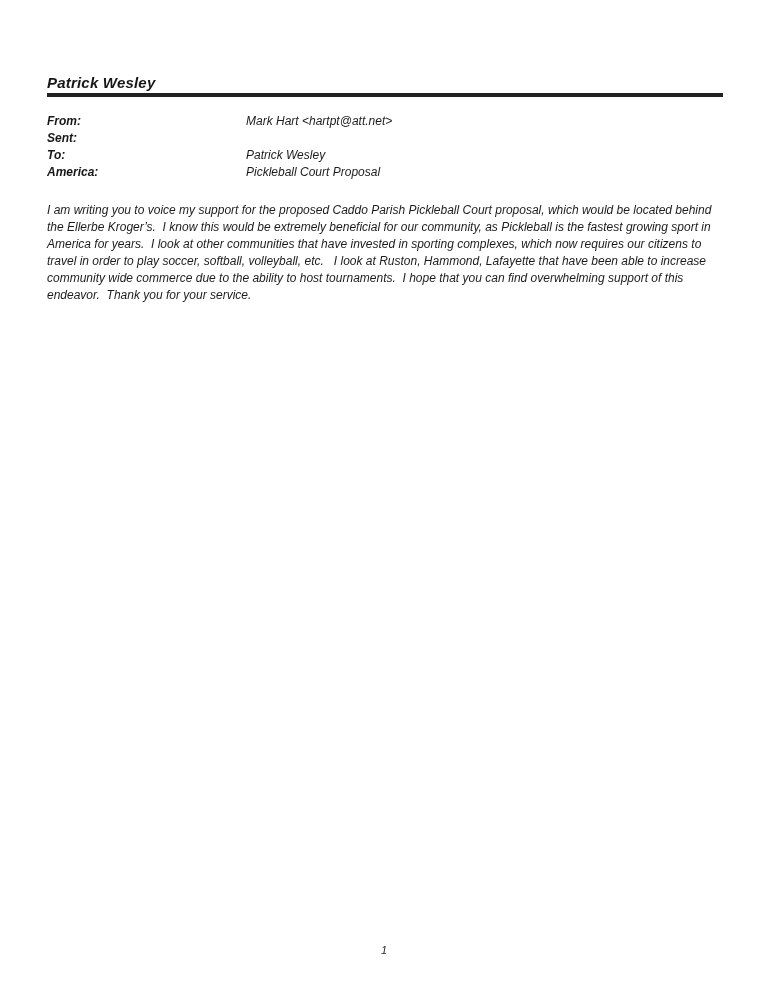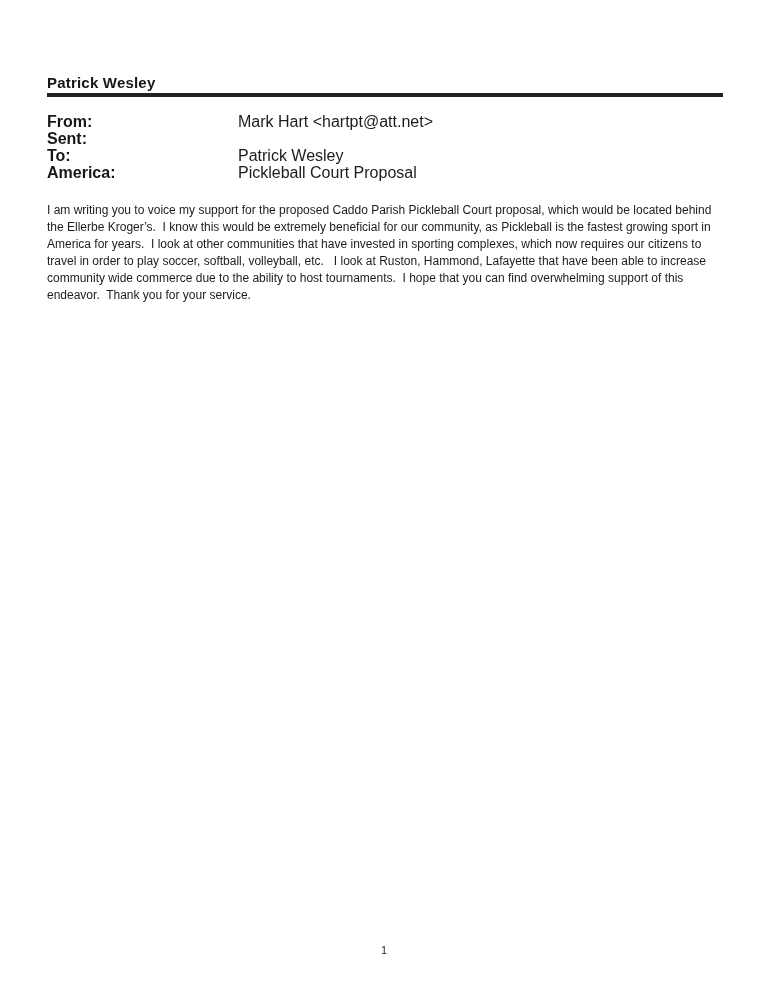--- a/index.html
+++ b/index.html
@@ -8,20 +8,21 @@
     background: #ffffff;
   }
   .page {
     position: relative;
     width: 768px;
     height: 994px;
     background: #ffffff;
     font-family: "Liberation Sans", sans-serif;
     color: #1c1c1c;
     overflow: hidden;
+    font-style: italic;
   }
   .content {
     position: absolute;
     left: 47px;
     top: 74px;
     width: 676px;
   }
   .doc-header-title {
     font-size: 15px;
     font-weight: 700;
@@ -32,22 +33,23 @@
   .header-rule {
     height: 4px;
     background: #212121;
     margin-top: 2px;
   }
   .email-headers {
     margin-top: 16px;
   }
   .email-header-row {
     display: flex;
-    font-size: 16px;
+    font-size: 12px;
     line-height: 17px;
+    gap: 8px;
   }
   .email-header-label {
     width: 191px;
     flex: 0 0 191px;
     font-weight: 700;
     color: #171717;
   }
   .email-header-value {
     flex: 1;
     color: #1c1c1c;

